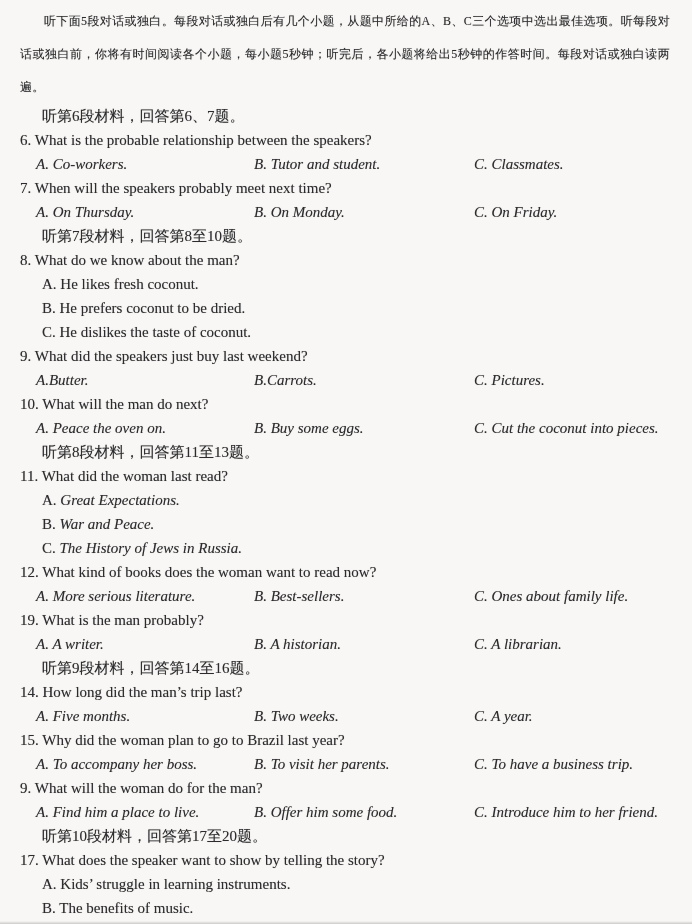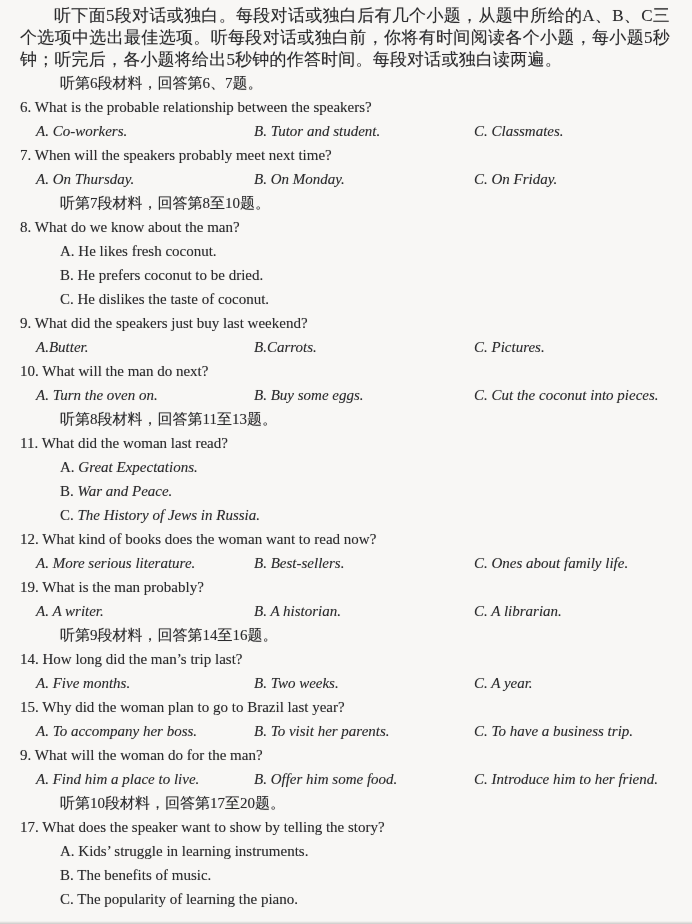--- a/index.html
+++ b/index.html
@@ -12,33 +12,33 @@
     color: #2c2c2e;
     font-family: "Liberation Serif", "DejaVu Serif", serif;
     overflow: hidden;
     text-shadow: 0 0 0.8px rgba(30,30,30,0.35);
   }
   .content {
     padding: 5px 22px 0 20px;
   }
   .intro {
     margin: 0 0 0 0;
-    font-size: 17px;
-    line-height: 22px;
+    font-size: 12px;
+    line-height: 33px;
     text-align: justify;
     text-indent: 2em;
     letter-spacing: 0.2px;
   }
   .line {
     font-size: 15px;
     line-height: 24px;
     white-space: nowrap;
   }
   .note, .indent {
-    margin-left: 40px;
+    margin-left: 22px;
   }
   .opt-grid {
     display: grid;
     grid-template-columns: 218px 220px 1fr;
     margin-left: 16px;
     font-style: italic;
   }
   .opt-grid > span { white-space: nowrap; }
   i { }
   .scan-edge {
@@ -74,21 +74,21 @@
         <div class="line indent"><span><span>B. He prefers coconut to be dried.</span></span></div>
         <div class="line indent"><span><span>C. He dislikes the taste of coconut.</span></span></div>
         <div class="line q-line"><span>9.</span> <span>What did the speakers just buy last weekend?</span></div>
         <div class="line opt-grid">
           <span><span>A.Butter.</span></span>
           <span><span>B.Carrots.</span></span>
           <span><span>C. Pictures.</span></span>
         </div>
         <div class="line q-line"><span>10.</span> <span>What will the man do next?</span></div>
         <div class="line opt-grid">
-          <span><span>A. Turn the oven on.</span></span>
+          <span><span>A. Peace the oven on.</span></span>
           <span><span>B. Buy some eggs.</span></span>
           <span><span>C. Cut the coconut into pieces.</span></span>
         </div>
         <div class="line note">听第8段材料，回答第11至13题。</div>
         <div class="line q-line"><span>11.</span> <span>What did the woman last read?</span></div>
         <div class="line indent"><span><span>A. </span><i>Great Expectations.</i></span></div>
         <div class="line indent"><span><span>B. </span><i>War and Peace.</i></span></div>
         <div class="line indent"><span><span>C. </span><i>The History of Jews in Russia.</i></span></div>
         <div class="line q-line"><span>12.</span> <span>What kind of books does the woman want to read now?</span></div>
         <div class="line opt-grid">

